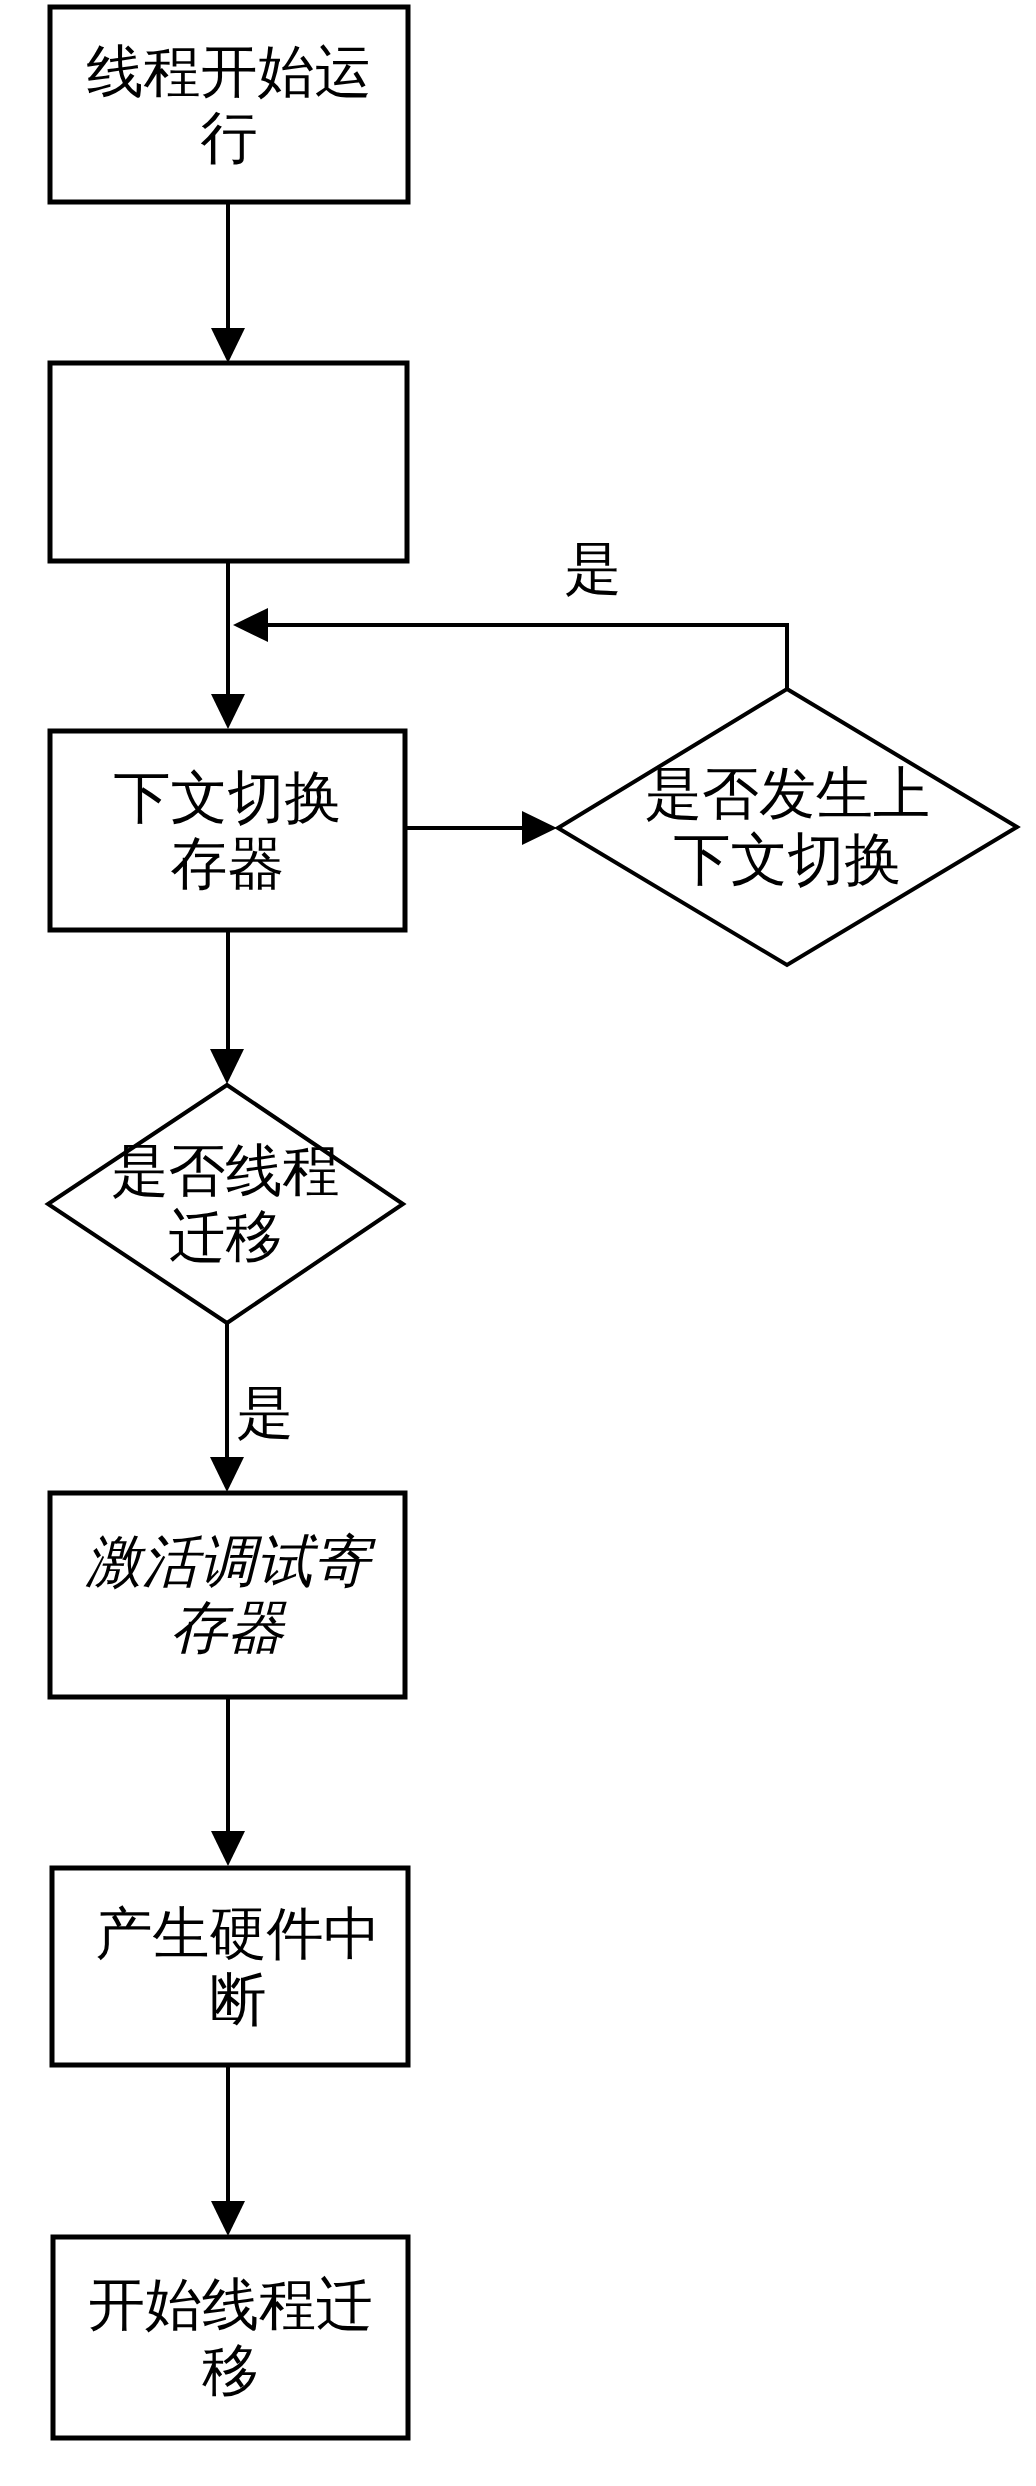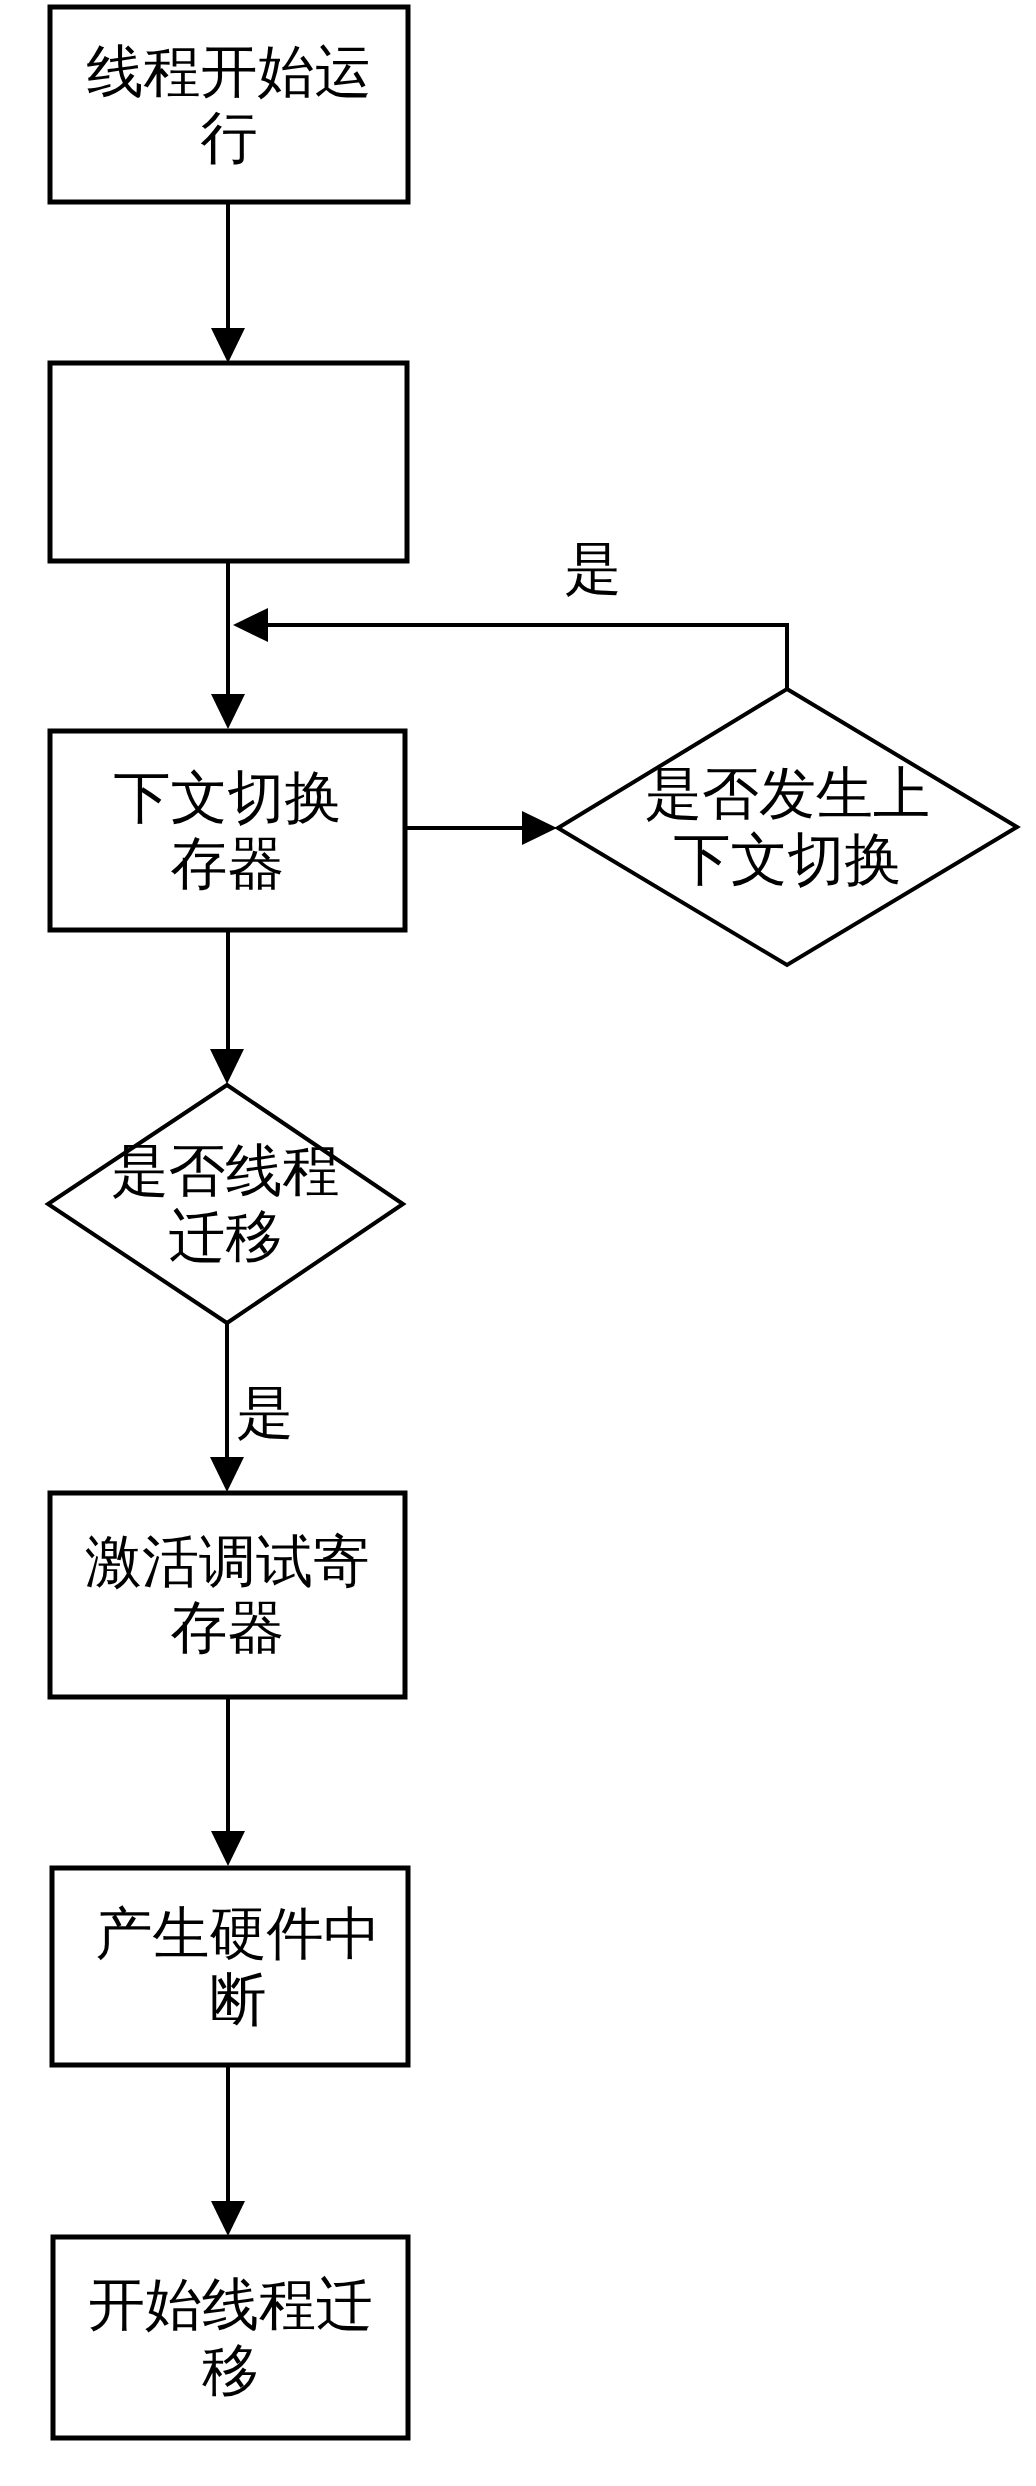--- a/index.html
+++ b/index.html
@@ -115,21 +115,21 @@
   <div class="node-label" style="left:558px; top:689px; width:459px; height:276px;">
     <div class="label-text">是否发生上
 下文切换</div>
   </div>
 
   <div class="node-label" style="left:48px; top:1085px; width:355px; height:238px;">
     <div class="label-text">是否线程
 迁移</div>
   </div>
 
-  <div class="node-label" style="left:50px; top:1493px; width:355px; height:204px;">
+  <div class="node-label" style="left:50px; top:1493px; width:355px; height:204px;font-style:italic;">
     <div class="label-text">激活调试寄
 存器</div>
   </div>
 
   <div class="node-label" style="left:60px; top:1868px; width:356px; height:197px;">
     <div class="label-text">产生硬件中
 断</div>
   </div>
 
   <div class="node-label" style="left:53px; top:2237px; width:355px; height:201px;text-align:center;">

